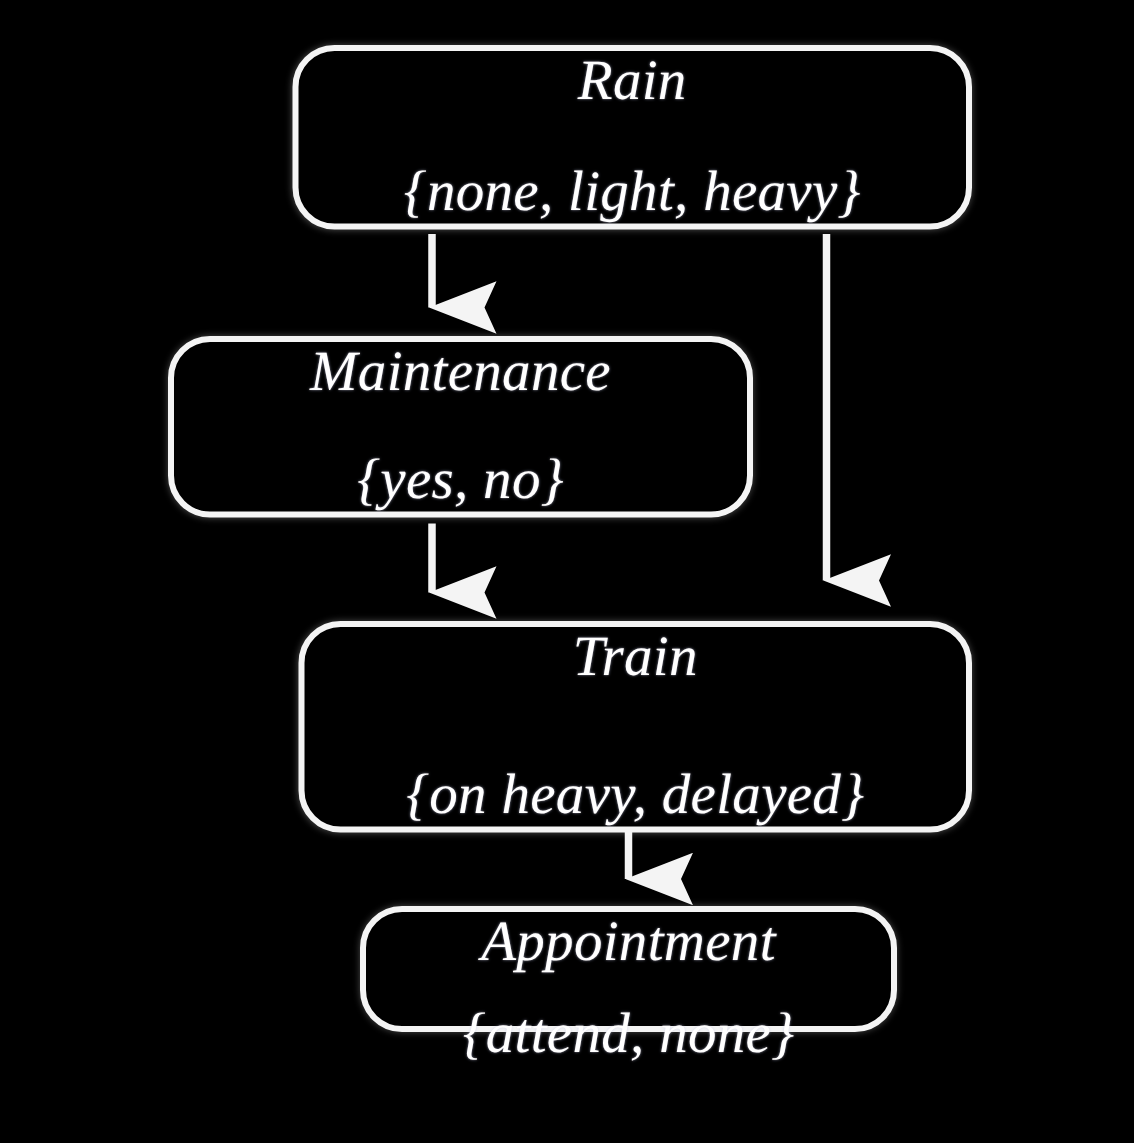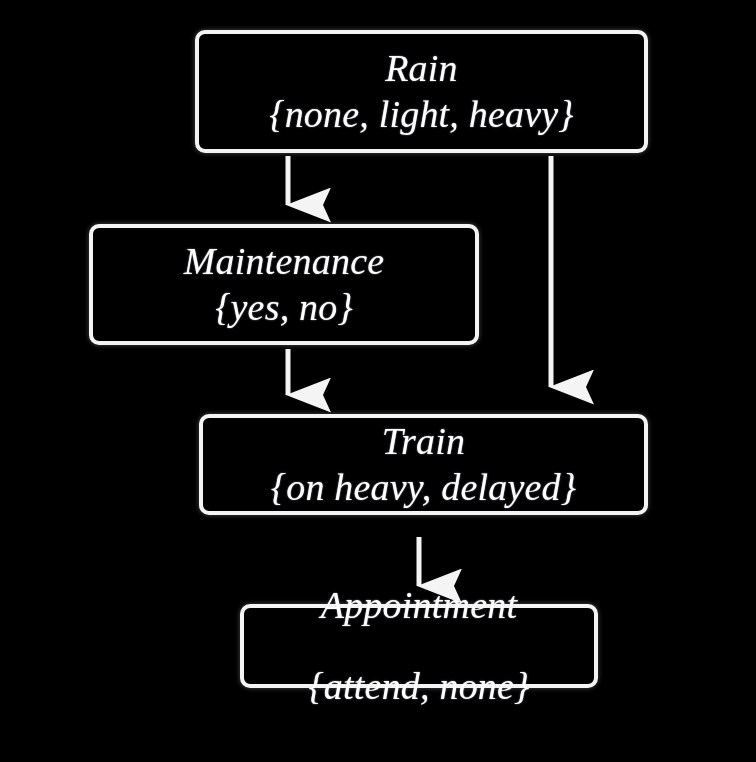--- a/index.html
+++ b/index.html
@@ -22,45 +22,45 @@
     top: 0;
     width: 756px;
     height: 762px;
     pointer-events: none;
   }
   .node {
     position: absolute;
     box-sizing: border-box;
     background: #000000;
     border: 4px solid #f4f4f4;
-    border-radius: 10px;
+    border-radius: 28px;
     display: flex;
     flex-direction: column;
     align-items: center;
-    justify-content: center;
+    justify-content: space-between;
     box-shadow: 0 0 5px rgba(255,255,255,0.30);
     text-align: center;
   }
   .node-name,
   .node-states {
     color: #ffffff;
     font-style: italic;
     line-height: 1.08;
     letter-spacing: 0.2px;
     text-shadow: 0 0 2px rgba(190,210,255,0.55), 0 0 1px rgba(255,190,150,0.30);
     white-space: nowrap;
   }
   .node-name { font-size: 38px; }
-  .node-states { font-size: 38px; margin-top: 4px; }
+  .node-states { font-size: 38px; margin-top: 20px; }
 
   
   #node-rain        { left: 195px; top: 30px;  width: 453px; height: 123px; }
-  #node-maintenance { left: 89px;  top: 224px; width: 390px; height: 121px; }
-  #node-train       { left: 199px; top: 414px; width: 449px; height: 101px; }
-  #node-appointment { left: 240px; top: 604px; width: 358px; height: 84px; gap: 36px; }
+  #node-maintenance { left: 112px;  top: 224px; width: 390px; height: 121px; }
+  #node-train       { left: 199px; top: 414px; width: 449px; height: 141px; }
+  #node-appointment { left: 240px; top: 604px; width: 358px; height: 84px; }
 </style>
 </head>
 <body>
 
 <div id="canvas">
 
   <svg id="edge-layer" viewBox="0 0 756 762">
     <defs>
       <marker id="arrowhead" markerWidth="7" markerHeight="9" refX="3.5" refY="8.6" orient="auto" markerUnits="strokeWidth">
         <path d="M 0 0 L 3.5 9 L 7 0 L 3.5 1.6 Z" fill="#f4f4f4"></path>

